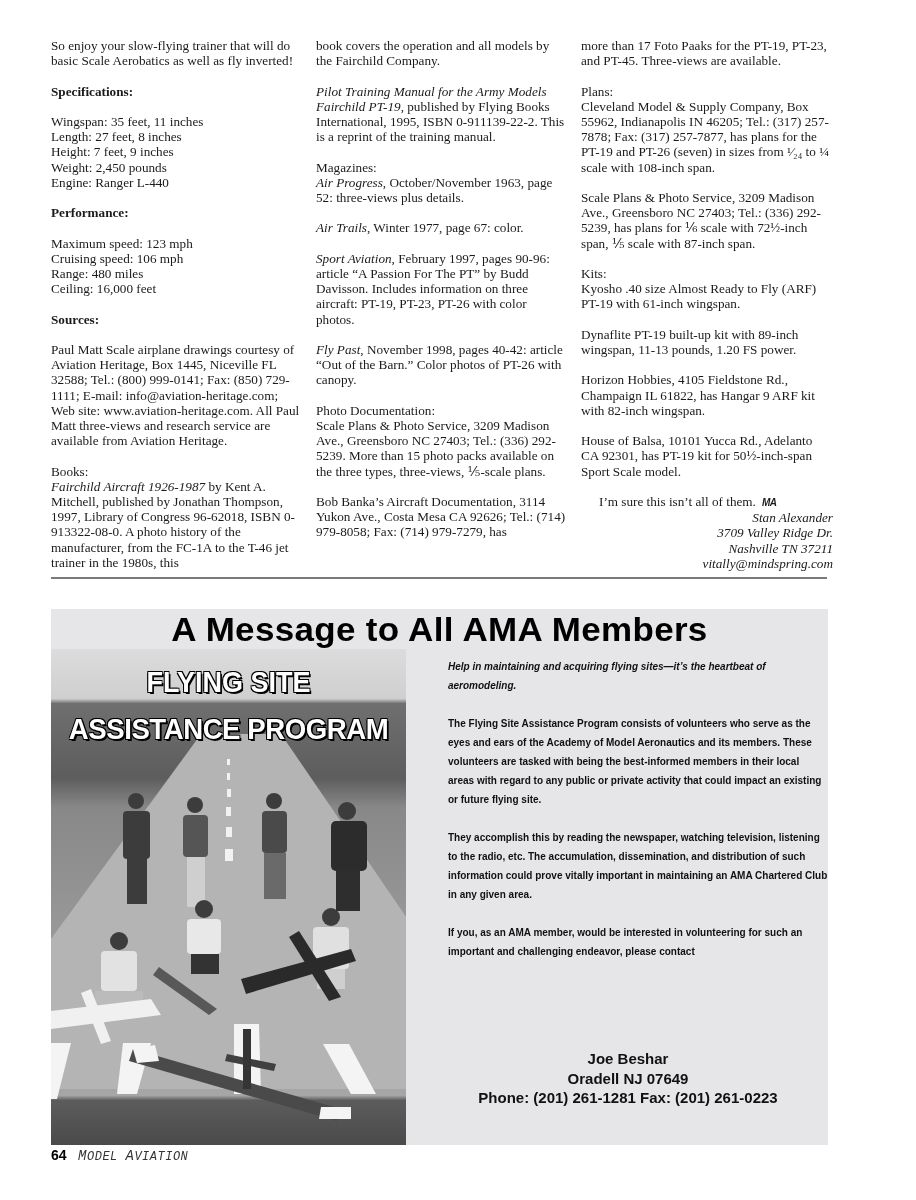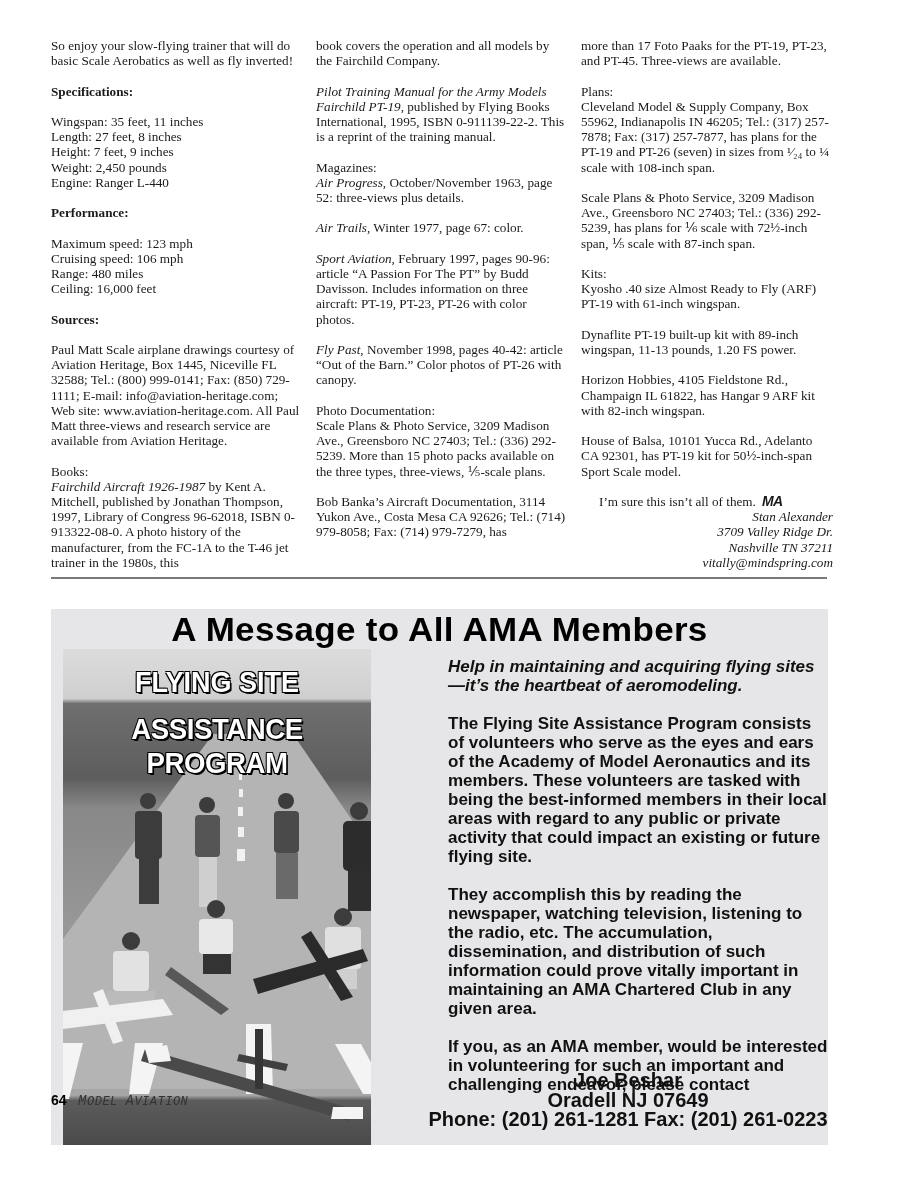--- a/index.html
+++ b/index.html
@@ -9,44 +9,44 @@
   .col { position: absolute; top: 38px; width: 252px; font-size: 13.2px; line-height: 15.2px; }
   #col1 { left: 51px; }
   #col2 { left: 316px; }
   #col3 { left: 581px; }
   .col p { margin: 0 0 15.2px 0; }
   .col p.tight { margin-bottom: 0; }
   .col .h { font-weight: bold; }
   .col i { font-style: italic; }
   .sig { text-align: right; font-style: italic; }
   .closing { padding-left: 18px; }
-  .ma-logo { font-family: "Liberation Sans", sans-serif; font-weight: bold; font-style: italic; font-size: 14px; letter-spacing: -0.5px; margin-left: 6px; }
+  .ma-logo { font-family: "Liberation Sans", sans-serif; font-weight: bold; font-style: italic; font-size: 10px; letter-spacing: -0.5px; margin-left: 6px; }
 
   .rule { position: absolute; left: 51px; top: 577px; width: 776px; height: 2px; background: #7a7a7a; }
 
   .ad { position: absolute; left: 51px; top: 595px; width: 777px; height: 536px; background: #e6e6e8; margin-top: 14px; }
   .ad-title { position: absolute; left: 0; top: 2px; width: 100%; text-align: center;
     font-family: "Liberation Sans", sans-serif; font-weight: bold; font-size: 33px; color: #000;
     letter-spacing: 0.3px; transform: scaleX(1.06); }
-  .photo { position: absolute; left: 12px; top: 40px; width: 308px; height: 496px; overflow: hidden;
+  .photo { position: absolute; left: 0; top: 40px; width: 355px; height: 496px; overflow: hidden;
     background: linear-gradient(#dcdcdc 0%, #cfcfcf 10%, #6f6f6f 11%, #5d5d5d 26%, #888 32%, #9a9a9a 60%, #a6a6a6 90%, #5c5c5c 91%, #4a4a4a 100%); padding-left: 11px; }
   .photo svg { position: absolute; left: 0; top: 0; }
   .photo-title { position: absolute; left: 0; width: 100%; text-align: center; font-family: "Liberation Sans", sans-serif;
     font-weight: bold; color: #fff; text-shadow: 2px 2px 0 #000, -1px -1px 0 #000, 1px -1px 0 #000, -1px 1px 0 #000; }
   .photo-title.l1 { top: 16px; font-size: 30px; transform: scaleX(0.9); }
   .photo-title.l2 { top: 63px; font-size: 30px; transform: scaleX(0.92); letter-spacing: -0.5px; }
 
   .ad-text { position: absolute; left: 397px; top: 48px; width: 380px; font-family: "Liberation Sans", sans-serif;
-    font-weight: bold; font-size: 17px; line-height: 19px; color: #111; }
+    font-weight: bold; font-size: 10px; line-height: 19px; color: #111; }
   .ad-text p { margin: 0 0 19px 0; }
   .ad-text .intro { font-style: italic; }
-  .contact { position: absolute; left: 377px; top: 462px; width: 400px; text-align: center; font-family: "Liberation Sans", sans-serif;
-    font-weight: bold; font-size: 20px; line-height: 19.5px; color: #111; }
+  .contact { position: absolute; left: 377px; top: 440px; width: 400px; text-align: center; font-family: "Liberation Sans", sans-serif;
+    font-weight: bold; font-size: 15px; line-height: 19.5px; color: #111; }
 
-  .folio { position: absolute; left: 51px; top: 1092px; font-size: 14px; }
+  .folio { position: absolute; left: 51px; top: 1147px; font-size: 14px; }
   .folio .num { font-family: "Liberation Sans", sans-serif; font-weight: bold; color: #000; }
   .folio .mag { font-family: "Liberation Mono", monospace; font-style: italic; font-size: 12px; margin-left: 8px; letter-spacing: 0.5px; color: #333; }
   .folio .mag .big { font-size: 14px; }
 </style>
 </head>
 <body>
 
 <div class="col" id="col1">
   <p>So enjoy your slow-flying trainer that will do basic Scale Aerobatics as well as fly inverted!</p>
   <p class="h">Specifications:</p>

